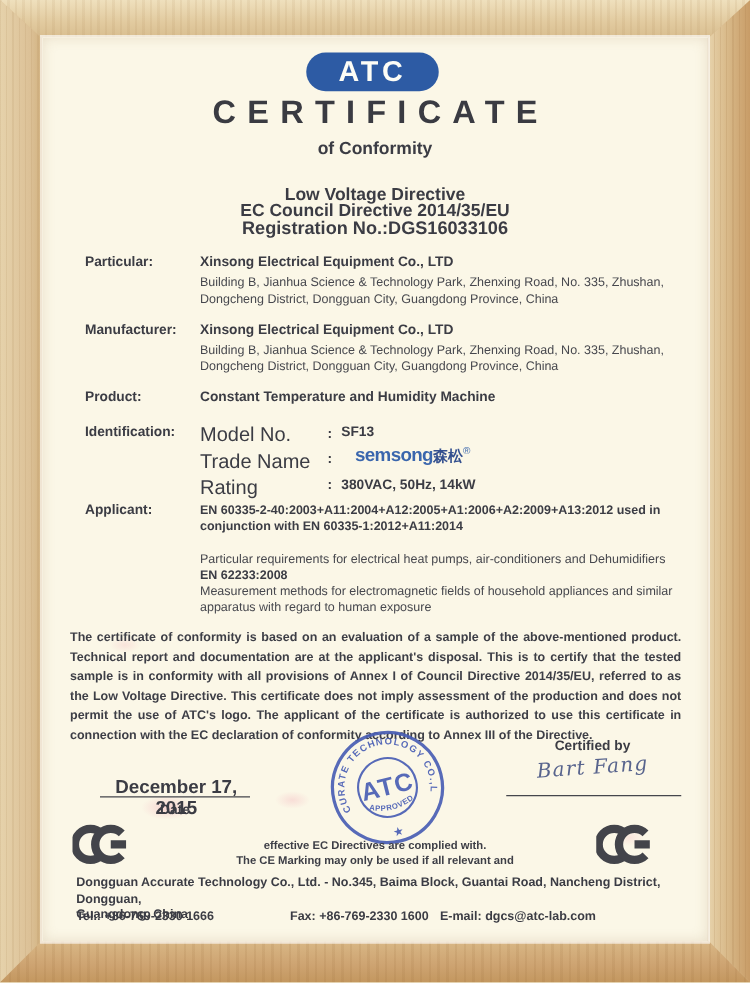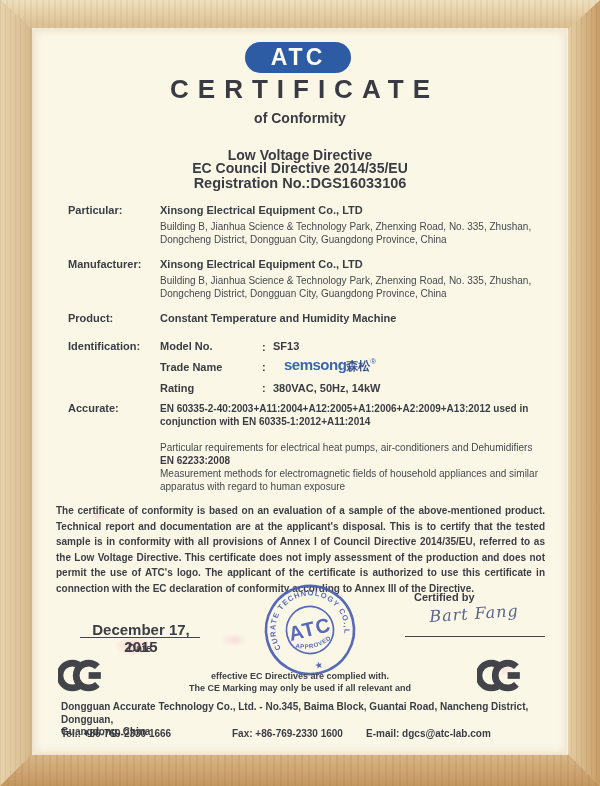--- a/index.html
+++ b/index.html
@@ -47,53 +47,53 @@
   .subtitle{top:80px;font-size:14px;}
   .dir1{top:99px;font-size:14px;margin-top:31px;}
   .dir2{top:117px;font-size:14px;}
   .registration{top:145px;font-size:14.5px;}
 
   
   .lbl{left:34px;width:92px;font-size:11px;font-weight:bold;color:#3b3c44;}
   .val{left:126px;font-size:11px;font-weight:bold;color:#3b3c44;}
   .addr{left:126px;width:400px;font-size:10px;color:#47484e;}
 
-  .ident-lbl{left:126px;width:100px;font-size:11px;font-weight:bold;}
+  .ident-lbl{left:126px;width:100px;font-size:16px;font-weight:normal;}
   .ident-colon{left:228px;font-size:11px;font-weight:bold;}
   .ident-val{left:239px;font-size:11px;font-weight:bold;}
   .semsong{left:250px;top:326px;color:#3a66ad;}
   .semsong .latin{font-size:15px;font-weight:bold;letter-spacing:-.5px;}
   .semsong .cjk{font-size:12px;font-weight:bold;color:#34508f;}
   .semsong .reg{font-size:8px;vertical-align:6px;}
 
   .std-line{left:126px;width:402px;font-size:10px;line-height:13px;white-space:nowrap;}
 
   .declaration{left:22px;top:473px;width:489px;font-size:10px;font-weight:bold;line-height:15.6px;
     text-align:justify;color:#3d3e46;}
 
   
   .date-value{left:48px;top:591px;width:118px;text-align:center;font-size:15px;font-weight:bold;}
   .date-line{left:46px;top:607px;width:120px;border-top:1.6px solid #45464c;height:0;}
   .date-label{left:46px;top:612px;width:120px;text-align:center;font-size:11px;font-weight:bold;}
-  .certified-label{left:380px;top:561px;width:120px;text-align:left;font-size:11px;font-weight:bold;}
+  .certified-label{left:380px;top:561px;width:120px;text-align:center;font-size:11px;font-weight:bold;}
   .signature{left:370px;top:574px;width:140px;text-align:center;
     font-family:"DejaVu Serif",serif;font-style:italic;font-size:16px;color:#58648d;
     transform:rotate(-4deg);letter-spacing:1px;}
   .sig-line{left:371px;top:606px;width:140px;border-top:1.6px solid #45464c;height:0;}
 
   .stamp-box{left:221px;top:545px;width:110px;height:110px;opacity:.92;}
 
   .ce-mark{width:44px;height:33px;}
   .ce-left{left:24px;top:629px;}
   .ce-right{left:443px;top:629px;}
   .ce-notice{left:116px;top:641px;width:300px;text-align:center;font-size:9px;font-weight:bold;line-height:11.5px;color:#3d3e46;}
 
   .footer-company{left:27px;top:671px;width:482px;font-size:10px;font-weight:bold;line-height:12.5px;color:#3b3c44;}
   .contact{top:698px;font-size:10px;font-weight:bold;color:#3b3c44;}
-  .tel{left:27px;} .fax{left:198px;} .email{left:332px;}
+  .tel{left:27px;} .fax{left:198px;} .email{left:318px;}
 </style>
 </head>
 <body>
 
 <div class="scene">
   <div class="wood wood-left"></div>
   <div class="wood wood-right"></div>
   <div class="wood wood-top"></div>
   <div class="wood wood-bottom"></div>
 
@@ -125,21 +125,21 @@
     <div class="abs ident-val dark" style="top:310px">SF13</div>
 
     <div class="abs ident-lbl dark" style="top:331px">Trade Name</div>
     <div class="abs ident-colon dark" style="top:331px">:</div>
     <div class="abs semsong"><span class="latin">semsong</span><span class="cjk">森松</span><span class="reg">®</span></div>
 
     <div class="abs ident-lbl dark" style="top:352px">Rating</div>
     <div class="abs ident-colon dark" style="top:352px">:</div>
     <div class="abs ident-val dark" style="top:352px">380VAC, 50Hz, 14kW</div>
 
-    <div class="abs lbl" style="top:372px">Accurate:</div>
+    <div class="abs lbl" style="top:372px">Applicant:</div>
     <div class="abs std-line b dark" style="top:372px">EN 60335-2-40:2003+A11:2004+A12:2005+A1:2006+A2:2009+A13:2012 used in</div>
     <div class="abs std-line b dark" style="top:385px">conjunction with EN 60335-1:2012+A11:2014</div>
     <div class="abs std-line soft" style="top:411px">Particular requirements for electrical heat pumps, air-conditioners and Dehumidifiers</div>
     <div class="abs std-line b dark" style="top:424px">EN 62233:2008</div>
     <div class="abs std-line soft" style="top:450px">apparatus with regard to human exposure</div>
     <div class="abs std-line soft" style="top:437px">Measurement methods for electromagnetic fields of household appliances and similar</div>
 
     <div class="abs declaration">The certificate of conformity is based on an evaluation of a sample of the above-mentioned product. Technical report and documentation are at the applicant's disposal. This is to certify that the tested sample is in conformity with all provisions of Annex I of Council Directive 2014/35/EU, referred to as the Low Voltage Directive. This certificate does not imply assessment of the production and does not permit the use of ATC's logo. The applicant of the certificate is authorized to use this certificate in connection with the EC declaration of conformity according to Annex III of the Directive.</div>
 
     <div class="abs date-value dark">December 17, 2015</div>

